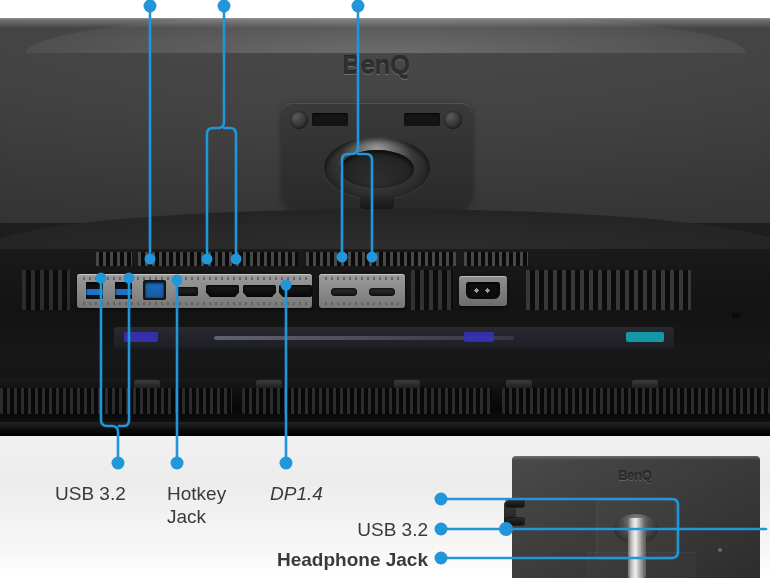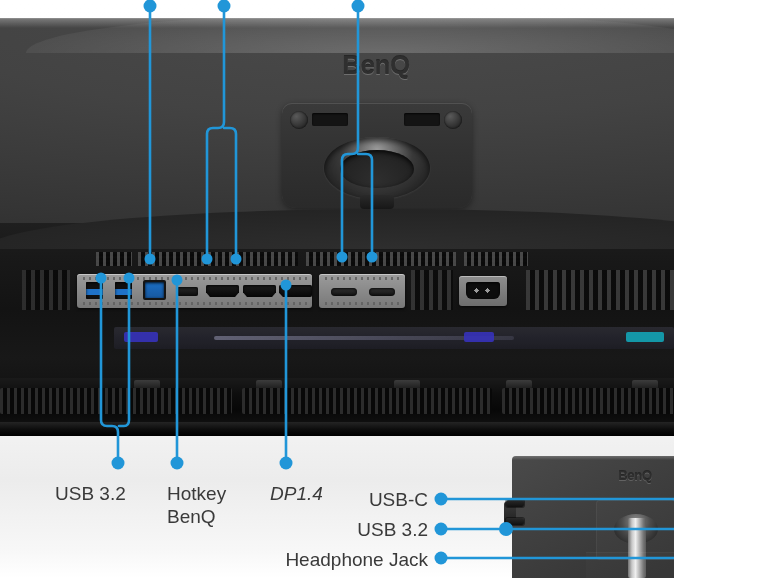--- a/index.html
+++ b/index.html
@@ -8,21 +8,21 @@
   }
   body {
     width: 770px;
     height: 578px;
     overflow: hidden;
     font-family: "Liberation Sans", sans-serif;
     background: #ffffff;
   }
   #stage {
     position: relative;
-    width: 674px;
+    width: 770px;
     height: 578px;
     overflow: hidden;
     background: linear-gradient(180deg, #ffffff 0%, #fdfdfd 55%, #f4f4f4 72%, #ececec 83%, #f7f7f7 95%, #ffffff 100%);
   }
 
   
   .monitor-main {
     position: absolute;
     left: -14px;
     top: 18px;
@@ -585,23 +585,22 @@
     <path class="c-line" d="M444 529 L766 529"></path>
     <circle class="c-dot" cx="441" cy="499" r="6.5"></circle>
     <circle class="c-dot" cx="441" cy="529" r="6.5"></circle>
     <circle class="c-dot" cx="441" cy="558" r="6.5"></circle>
     <circle class="c-dot" cx="506" cy="529" r="7"></circle>
   </svg>
 
   <div class="label" style="left:55px; top:482px;">USB 3.2</div>
 
   <div class="label" style="left:167px; top:482px;">Hotkey
-BenQ</div>
+Jack</div>
 
   <div class="label" style="left:270px; top:482px;font-style:italic;">DP1.4</div>
 
-  <div class="label right-aligned" style="left:268px; top:488px; width:160px;">USB-C</div>
 
   <div class="label right-aligned" style="left:268px; top:518px; width:160px;">USB 3.2</div>
 
-  <div class="label right-aligned" style="left:200px; top:548px; width:228px;">Headphone Jack</div>
+  <div class="label right-aligned" style="left:200px; top:548px; width:228px;font-weight:bold;">Headphone Jack</div>
 
 </div>
 
 </body></html>

